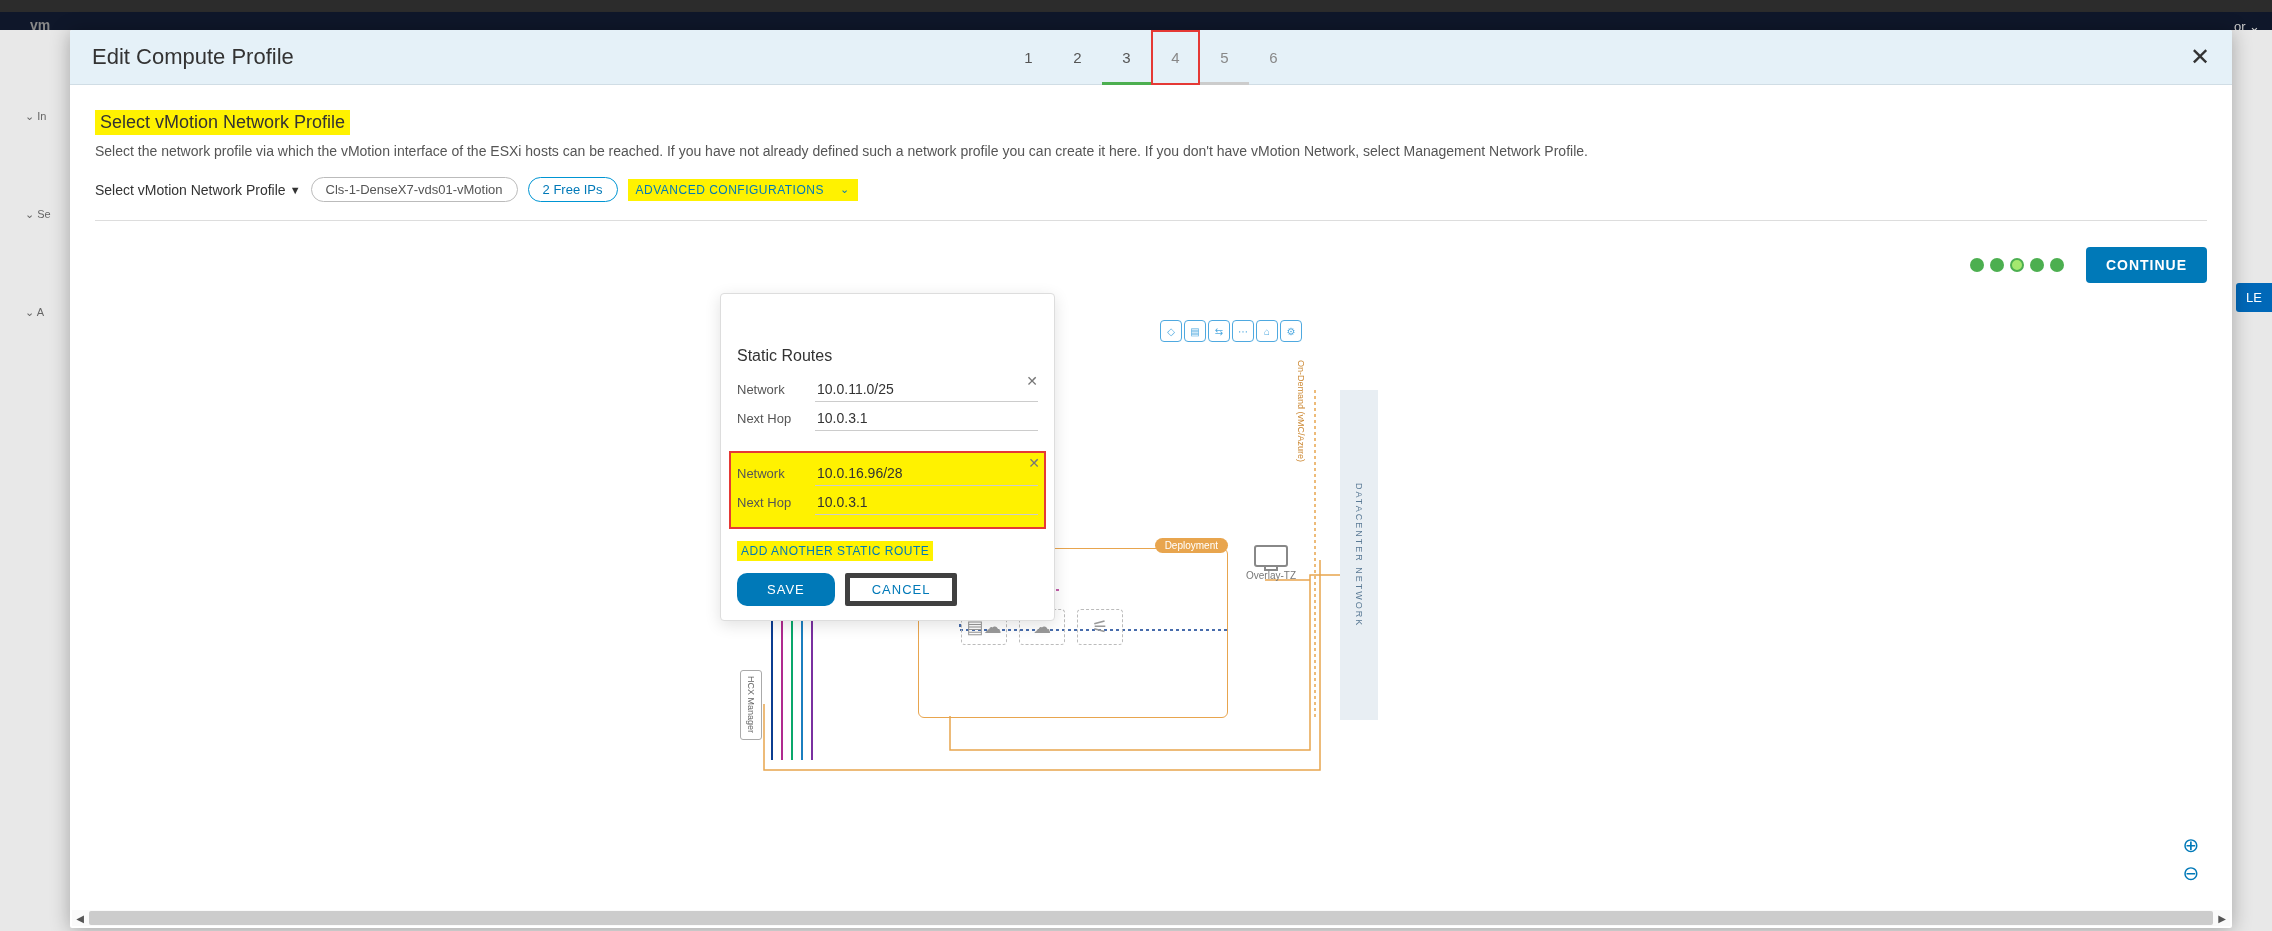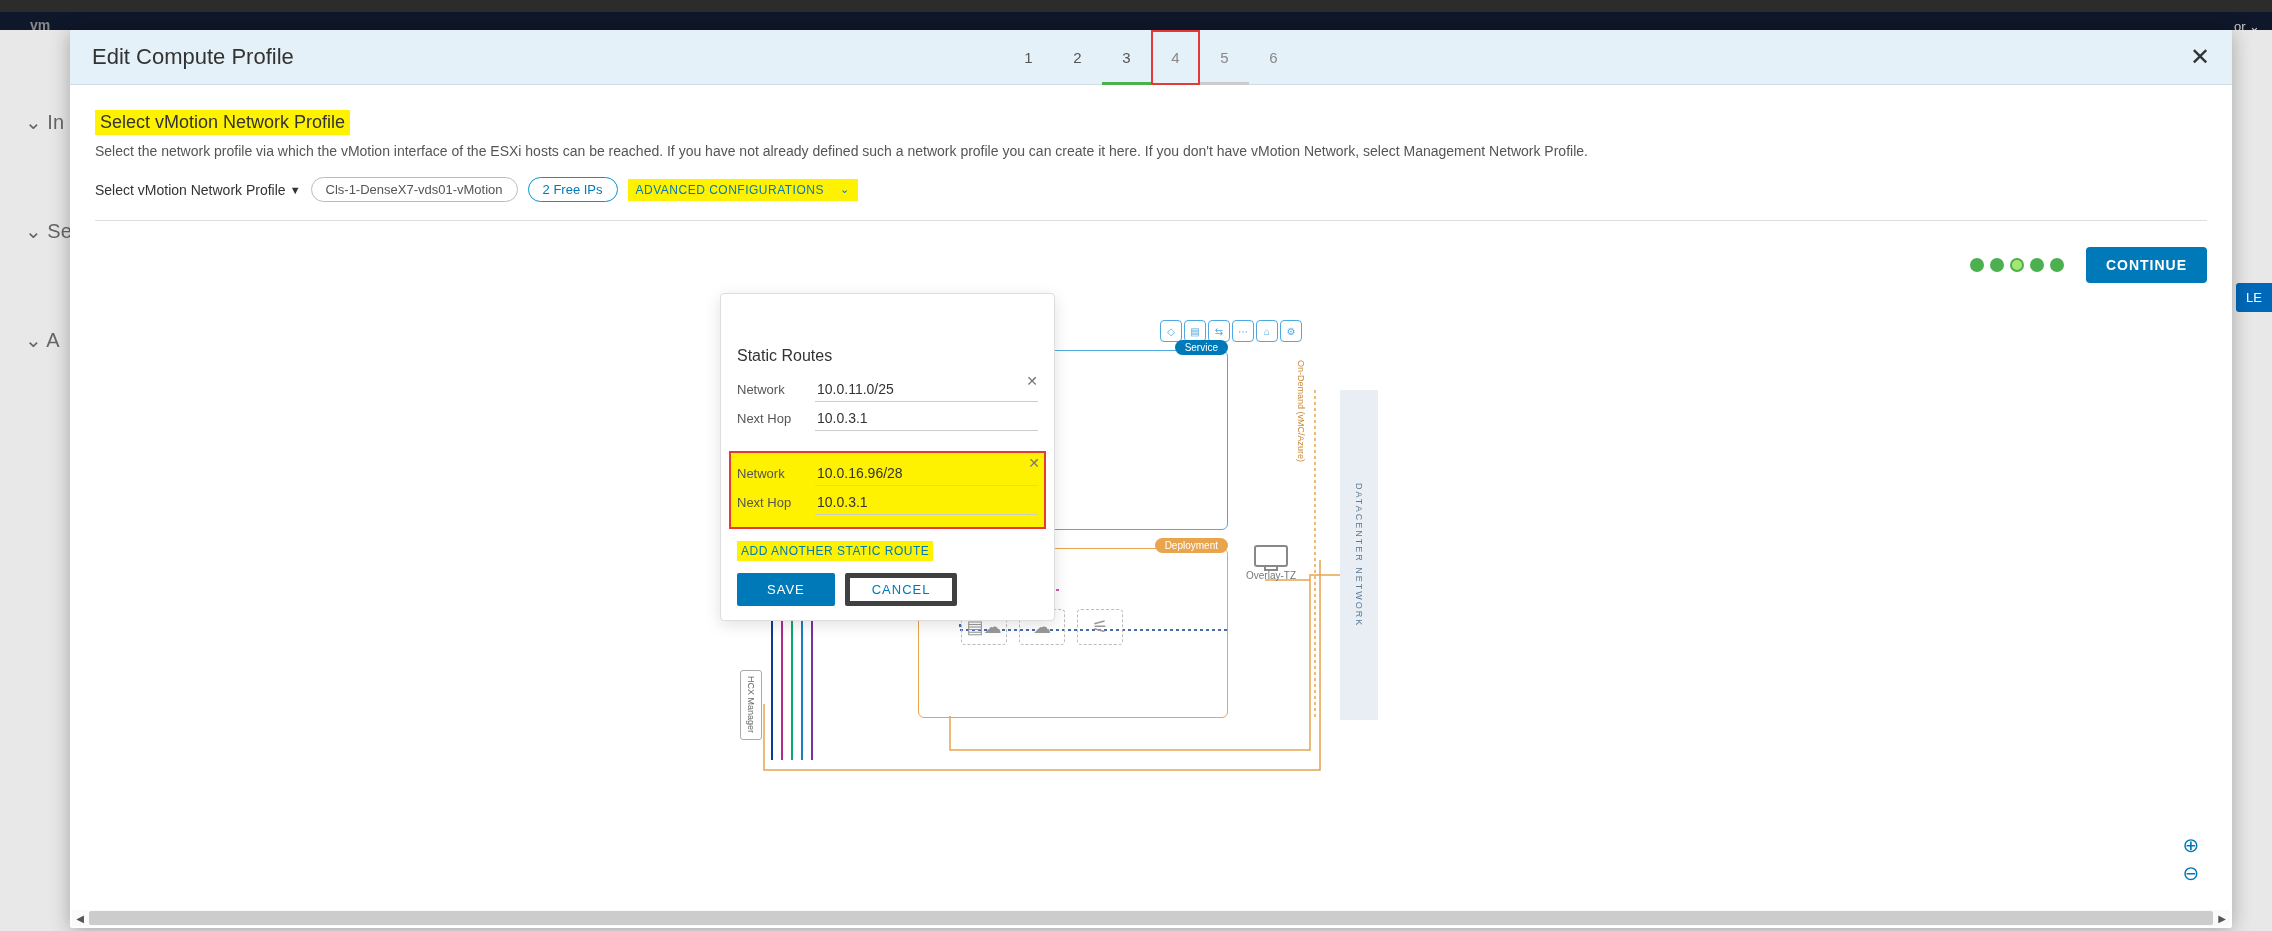--- a/index.html
+++ b/index.html
@@ -1,21 +1,21 @@
 <!DOCTYPE html>
 <html><head>
 <meta charset="utf-8">
 <style>
 * { box-sizing: border-box; margin: 0; padding: 0; font-family: Arial, sans-serif; }
 body { background: #2c2c2c; width: 2272px; height: 931px; overflow: hidden; position: relative; }
 .top-bar { position: absolute; top: 12px; left: 0; right: 0; height: 40px; background: #0f172a; color: #ddd; font-size: 12px; }
 .top-bar .logo { position: absolute; left: 30px; top: 5px; color: #888; font-weight: bold; font-size: 14px; }
 .top-bar .user { position: absolute; right: 12px; top: 7px; color: #ccc; font-size: 13px; }
 .backdrop { position: absolute; top: 30px; left: 0; right: 0; bottom: 0; background: #e8e8e8; }
-.back-sidebar { position: absolute; left: 25px; top: 80px; color: #666; font-size: 20px; }
+.back-sidebar { position: absolute; left: 25px; top: 80px; color: #666; font-size: 11px; }
 .back-sidebar .item { margin-bottom: 85px; }
 .back-badge { position: absolute; right: 0; top: 253px; background: #0068b8; color:#fff; padding: 7px 10px; font-size:13px; border-radius:3px 0 0 3px;}
 .modal-overlay { position: absolute; top: 30px; left: 70px; right: 40px; bottom: 3px; background: #fff; box-shadow: 0 2px 20px rgba(0,0,0,0.3); display: flex; flex-direction: column; border-radius: 2px; overflow: hidden; }
 .modal-header { background: #e5f1f8; height: 55px; display: flex; align-items: center; padding: 0 22px; border-bottom: 1px solid #d0dde5; position: relative; }
 .modal-title { font-size: 22px; color: #333; font-weight: 400; }
 .steps { position: absolute; left: 50%; transform: translateX(-50%); display: flex; height: 100%; align-items: center;}
 .step { width: 49px; height: 55px; line-height: 55px; text-align: center; font-size: 15px; color: #888; cursor: pointer; border-bottom: 3px solid transparent; }
 .step.completed { color: #555; }
 .step.active-ul { border-bottom: 3px solid #4caf50; }
 .step.hl { outline: 2px solid #e53935; outline-offset: -2px; }
@@ -41,21 +41,21 @@
 .route-box { position: relative; padding: 0 0 8px 0; margin-bottom: 8px; }
 .route-box.hl { background: #fff200; border: 2px solid #e53935; padding: 8px 6px; margin-left:-8px; margin-right:-8px;}
 .route-close { position: absolute; right: 0; top: -4px; font-size: 14px; color: #777; cursor: pointer; }
 .route-box.hl .route-close { right: 4px; top: 2px;}
 .fld { display: flex; align-items: center; margin-bottom: 4px; }
 .fld label { font-size: 13px; color: #555; width: 78px; }
 .fld input { flex: 1; border: none; border-bottom: 1px solid #ccc; font-size: 14px; padding: 4px 2px; outline: none; background: transparent; color:#333;}
 .route-box.hl .fld label { color: #555; }
 .add-route { background: #fff200; color: #0079b8; font-size: 12px; letter-spacing: 0.5px; border: none; cursor: pointer; padding: 3px 4px; margin-top: 4px; }
 .popup-actions { display: flex; gap: 10px; margin-top: 12px; }
-.btn-save { background: #0079b8; color: #fff; border: none; padding: 5px 30px; font-size: 13px; letter-spacing: 1px; cursor: pointer; border-radius: 2px;}
+.btn-save { background: #0079b8; color: #fff; border: none; padding: 5px 30px; font-size: 13px; letter-spacing: 1px; cursor: pointer; border-radius: 10px;}
 .btn-cancel { background: #fff; color: #0079b8; border: 5px solid #404040; padding: 4px 22px; font-size: 13px; letter-spacing: 1px; cursor: pointer; border-radius: 2px;}
 .diagram { position: absolute; left: 640px; top: 235px; width: 680px; height: 480px; z-index: 5; }
 .svc-box { position: absolute; left: 208px; top: 30px; width: 310px; height: 180px; border: 1px solid #4fa9e0; border-radius: 6px; }
 .svc-badge { position: absolute; right: -1px; top: -11px; background: #0079b8; color: #fff; font-size: 10px; padding: 2px 10px; border-radius: 8px; }
 .icon-row { position: absolute; right: -2px; top: -36px; display: flex; gap: 2px; }
 .hex { width: 22px; height: 22px; border: 1px solid #4fa9e0; display: flex; align-items: center; justify-content: center; font-size: 10px; color: #4fa9e0; border-radius:4px;}
 .dep-box { position: absolute; left: 208px; top: 228px; width: 310px; height: 170px; border: 1px solid #e8a54e; border-radius: 6px; }
 .dep-badge { position: absolute; right: -1px; top: -11px; background: #e8a54e; color: #fff; font-size: 10px; padding: 2px 10px; border-radius: 8px; }
 .ov-icon { position: absolute; left: 536px; top: 225px; text-align: center; font-size: 10px; color: #777; }
 .ov-icon .box { width: 34px; height: 22px; border: 2px solid #888; border-radius: 3px; margin: 0 auto 3px auto; position:relative;}
@@ -157,23 +157,20 @@
         <path d="M 605 70 L 605 400" stroke="#e8a54e" stroke-width="1.5" fill="none" stroke-dasharray="3 3"></path>
       </svg>
       <div class="icon-row" style="left:450px;top:0;">
         <div class="hex">◇</div>
         <div class="hex">▤</div>
         <div class="hex">⇆</div>
         <div class="hex">⋯</div>
         <div class="hex">⌂</div>
         <div class="hex">⚙</div>
       </div>
-      <div class="svc-box">
-        <div class="svc-badge">Service</div>
-      </div>
       <div class="dep-box">
         <div class="dep-badge">Deployment</div>
         <div class="srv-icon-box" style="left:42px;top:60px;">▤☁</div>
         <div class="srv-icon-box" style="left:100px;top:60px;">☁</div>
         <div class="srv-icon-box" style="left:158px;top:60px;">⚟</div>
       </div>
       <div class="ov-icon">
         <div class="box"></div>
         <span>Overlay-TZ</span>
       </div>

